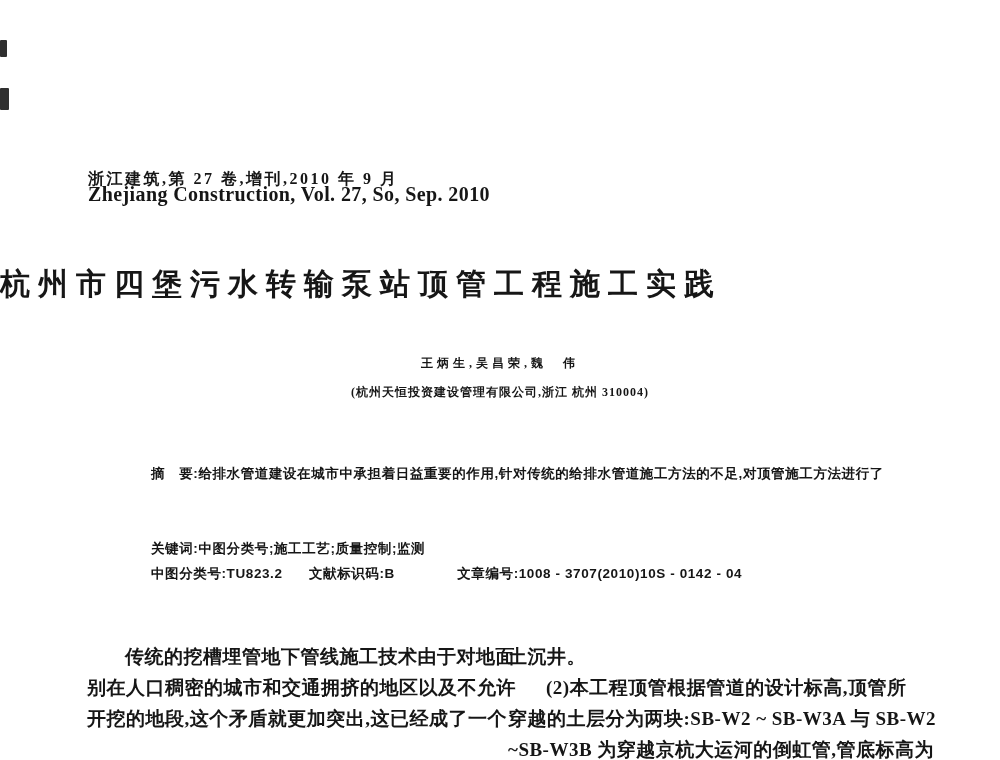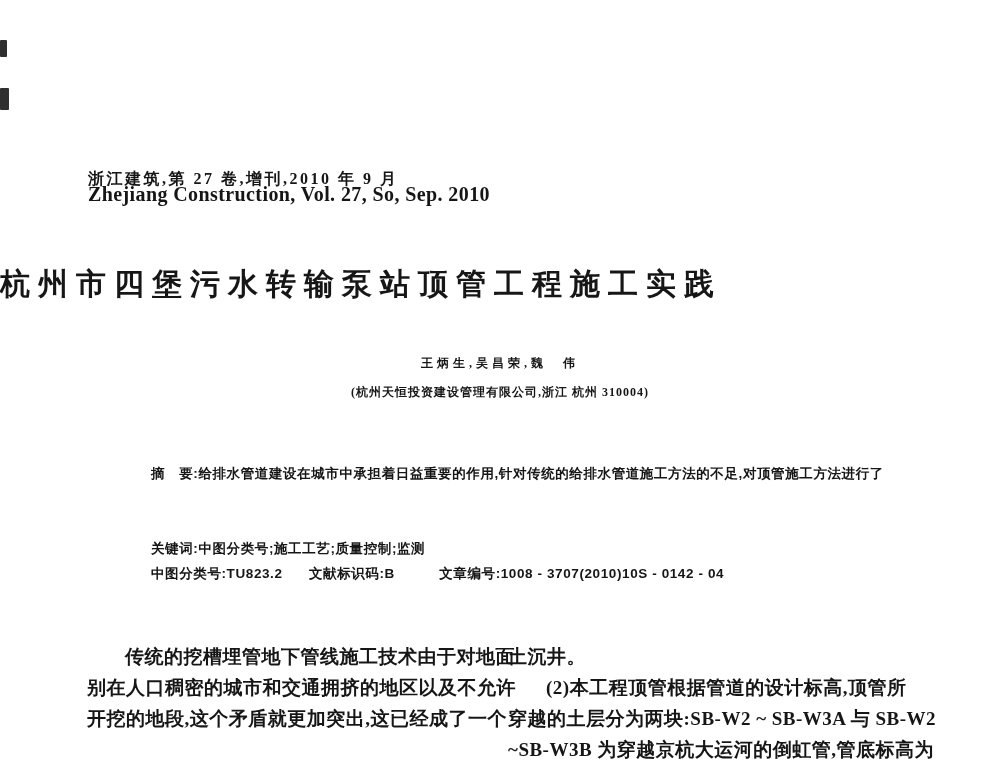--- a/index.html
+++ b/index.html
@@ -61,21 +61,21 @@
     font-size:13.5px;font-weight:700;line-height:25px;
     padding-left:48px;white-space:nowrap;letter-spacing:0.6px;
   }
   .classification{
     position:absolute;left:103px;top:561px;width:820px;
     font-family:"Liberation Sans","DejaVu Sans",sans-serif;
     font-size:13.5px;font-weight:700;line-height:25px;
     padding-left:48px;white-space:nowrap;letter-spacing:0.6px;
   }
   .classification .seg2{margin-left:22px;}
-  .classification .seg3{margin-left:40px;}
+  .classification .seg3{margin-left:58px;}
 
   .body-col{
     position:absolute;top:641px;
     font-size:19px;font-weight:600;
   }
   .col-left{left:87px;width:412px;}
   .col-right{left:508px;width:414px;}
   .body-col .bline{
     display:block;line-height:31px;height:31px;
     white-space:nowrap;letter-spacing:0.5px;

